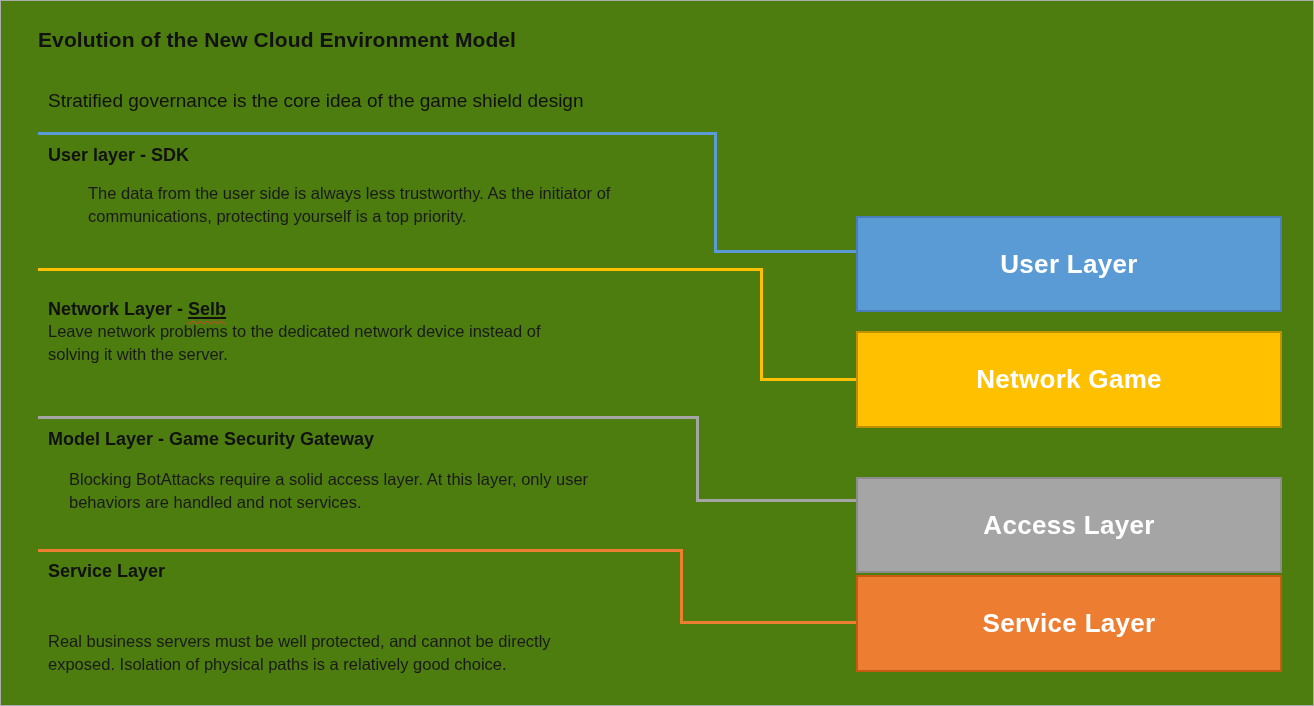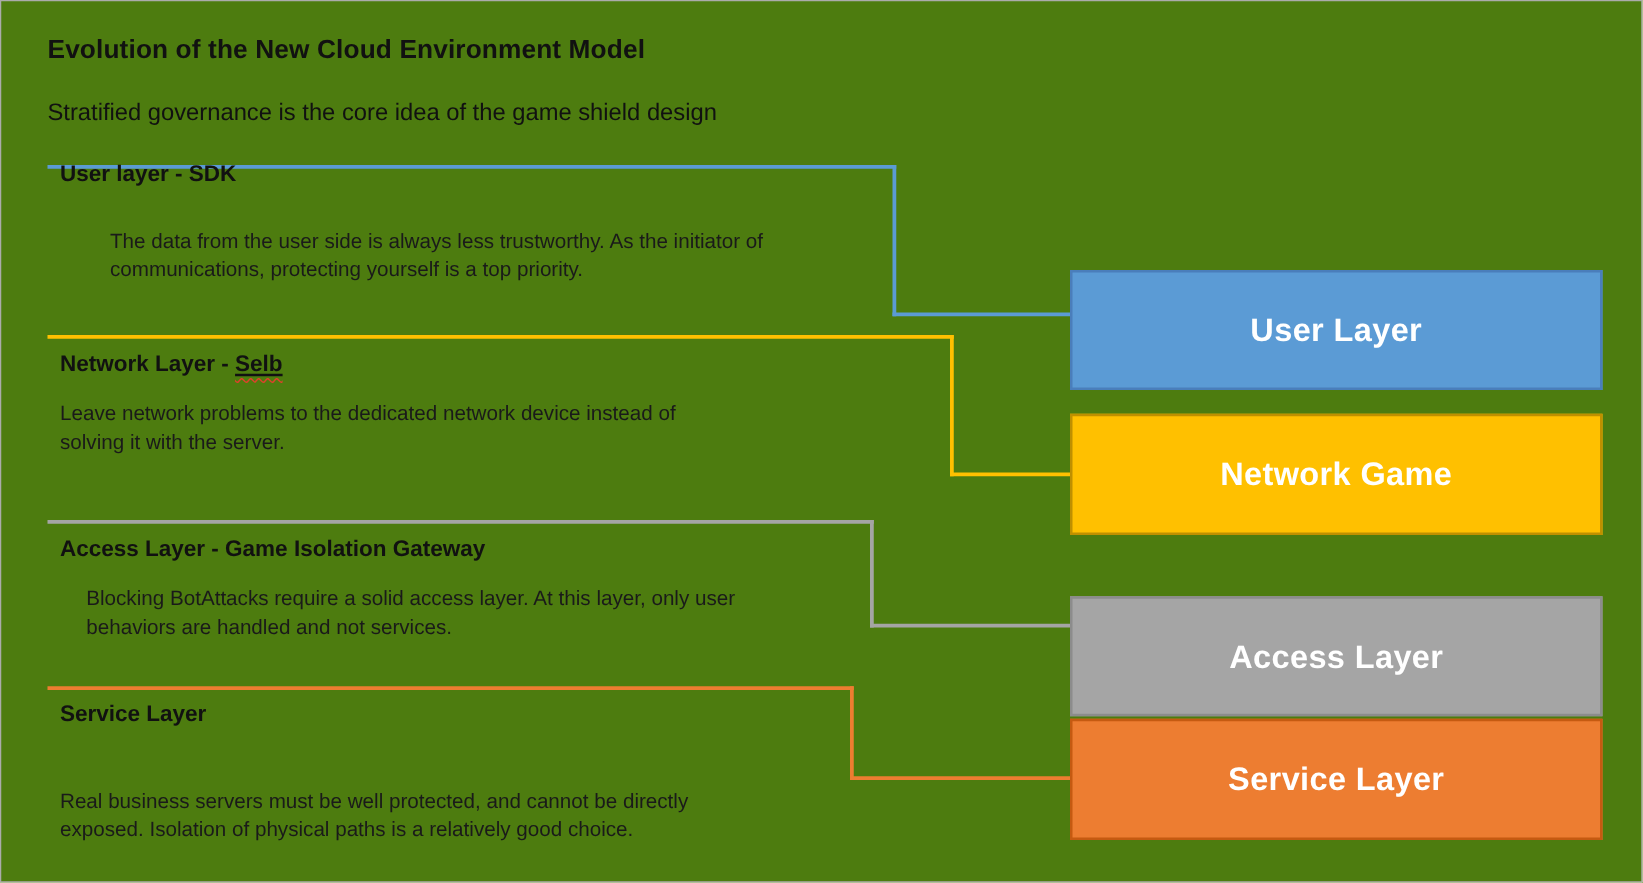--- a/index.html
+++ b/index.html
@@ -18,21 +18,21 @@
     left: 37px; top: 27px;
     margin: 0;
     font-size: 21px;
     font-weight: 700;
     color: #111111;
     letter-spacing: 0.1px;
   }
   .subtitle {
     position: absolute;
     left: 37px; top: 79px;
-    margin: 0;
+    margin: 10px;
     font-size: 19px;
     font-weight: 400;
     color: #111111;
   }
   .conn { position: absolute; background: var(--accent); }
   .sec-heading {
     position: absolute;
     left: 47px;
     margin: 0;
     font-size: 18px;
@@ -75,29 +75,29 @@
   .solid-underline {
     text-decoration: underline solid #111111;
     text-decoration-thickness: 1.5px;
     text-underline-offset: 2px;
   }
 
   
   .s1 .conn.top  { left: 37px;  top: 131px; width: 679px; height: 3px; }
   .s1 .conn.vert { left: 713px; top: 131px; width: 3px;   height: 121px; }
   .s1 .conn.low  { left: 713px; top: 249px; width: 142px; height: 3px; }
-  .s1 .sec-heading { top: 128px; }
+  .s1 .sec-heading { top: 144px; }
   .s1 .sec-body    { top: 181px; margin-left: 40px; }
   .s1 .layer-box   { top: 204px; height: 96px; margin-top: 11px; }
 
   
   .s2 .conn.top  { left: 37px;  top: 267px; width: 725px; height: 3px; }
   .s2 .conn.vert { left: 759px; top: 267px; width: 3px;   height: 113px; }
   .s2 .conn.low  { left: 759px; top: 377px; width: 96px;  height: 3px; }
-  .s2 .sec-heading { top: 280px; }
+  .s2 .sec-heading { top: 298px; }
   .s2 .sec-body    { top: 319px; }
   .s2 .layer-box   { top: 330px; height: 97px; }
 
   
   .s3 .conn.top  { left: 37px;  top: 415px; width: 661px; height: 3px; }
   .s3 .conn.vert { left: 695px; top: 415px; width: 3px;   height: 86px; }
   .s3 .conn.low  { left: 695px; top: 498px; width: 160px; height: 3px; }
   .s3 .sec-heading { top: 428px; }
   .s3 .sec-body    { top: 467px; margin-left: 21px; }
   .s3 .layer-box   { top: 476px; height: 96px; }
@@ -139,21 +139,21 @@
 solving it with the server.</p>
     <div class="layer-box">
       <span>Network Game</span>
     </div>
   </div>
 
   <div class="section s3" style="--accent: #A5A5A5; --accent-border: #8C8C8C;">
     <div class="conn top"></div>
     <div class="conn vert"></div>
     <div class="conn low"></div>
-    <h2 class="sec-heading">Access Layer - Game Isolation Gateway</h2>
+    <h2 class="sec-heading">Model Layer - Game Security Gateway</h2>
     <p class="sec-body">Blocking BotAttacks require a solid access layer. At this layer, only user
 behaviors are handled and not services.</p>
     <div class="layer-box">
       <span>Access Layer</span>
     </div>
   </div>
 
   <div class="section s4" style="--accent: #ED7D31; --accent-border: #C55A11;">
     <div class="conn top"></div>
     <div class="conn vert"></div>

